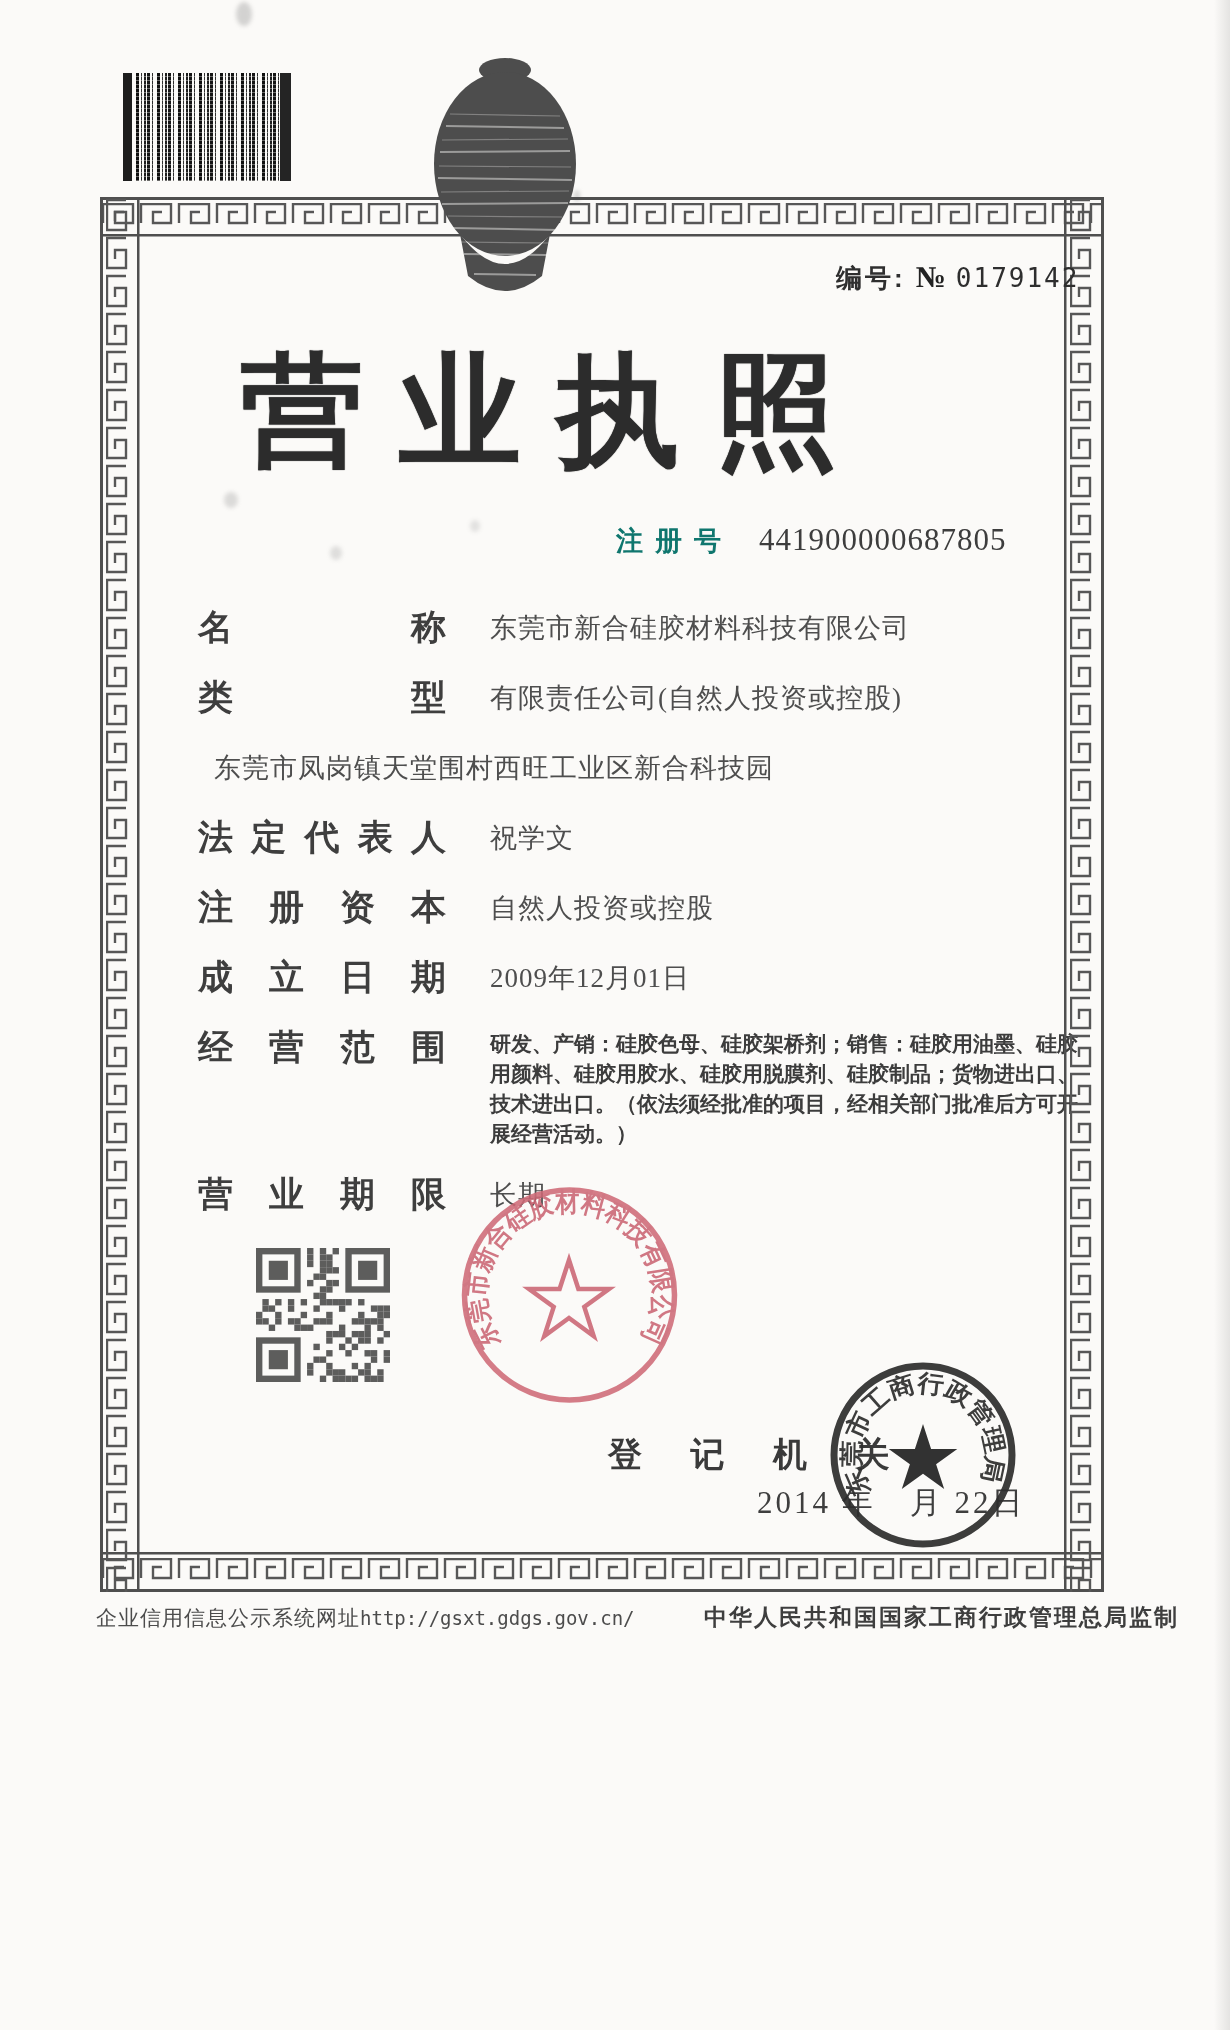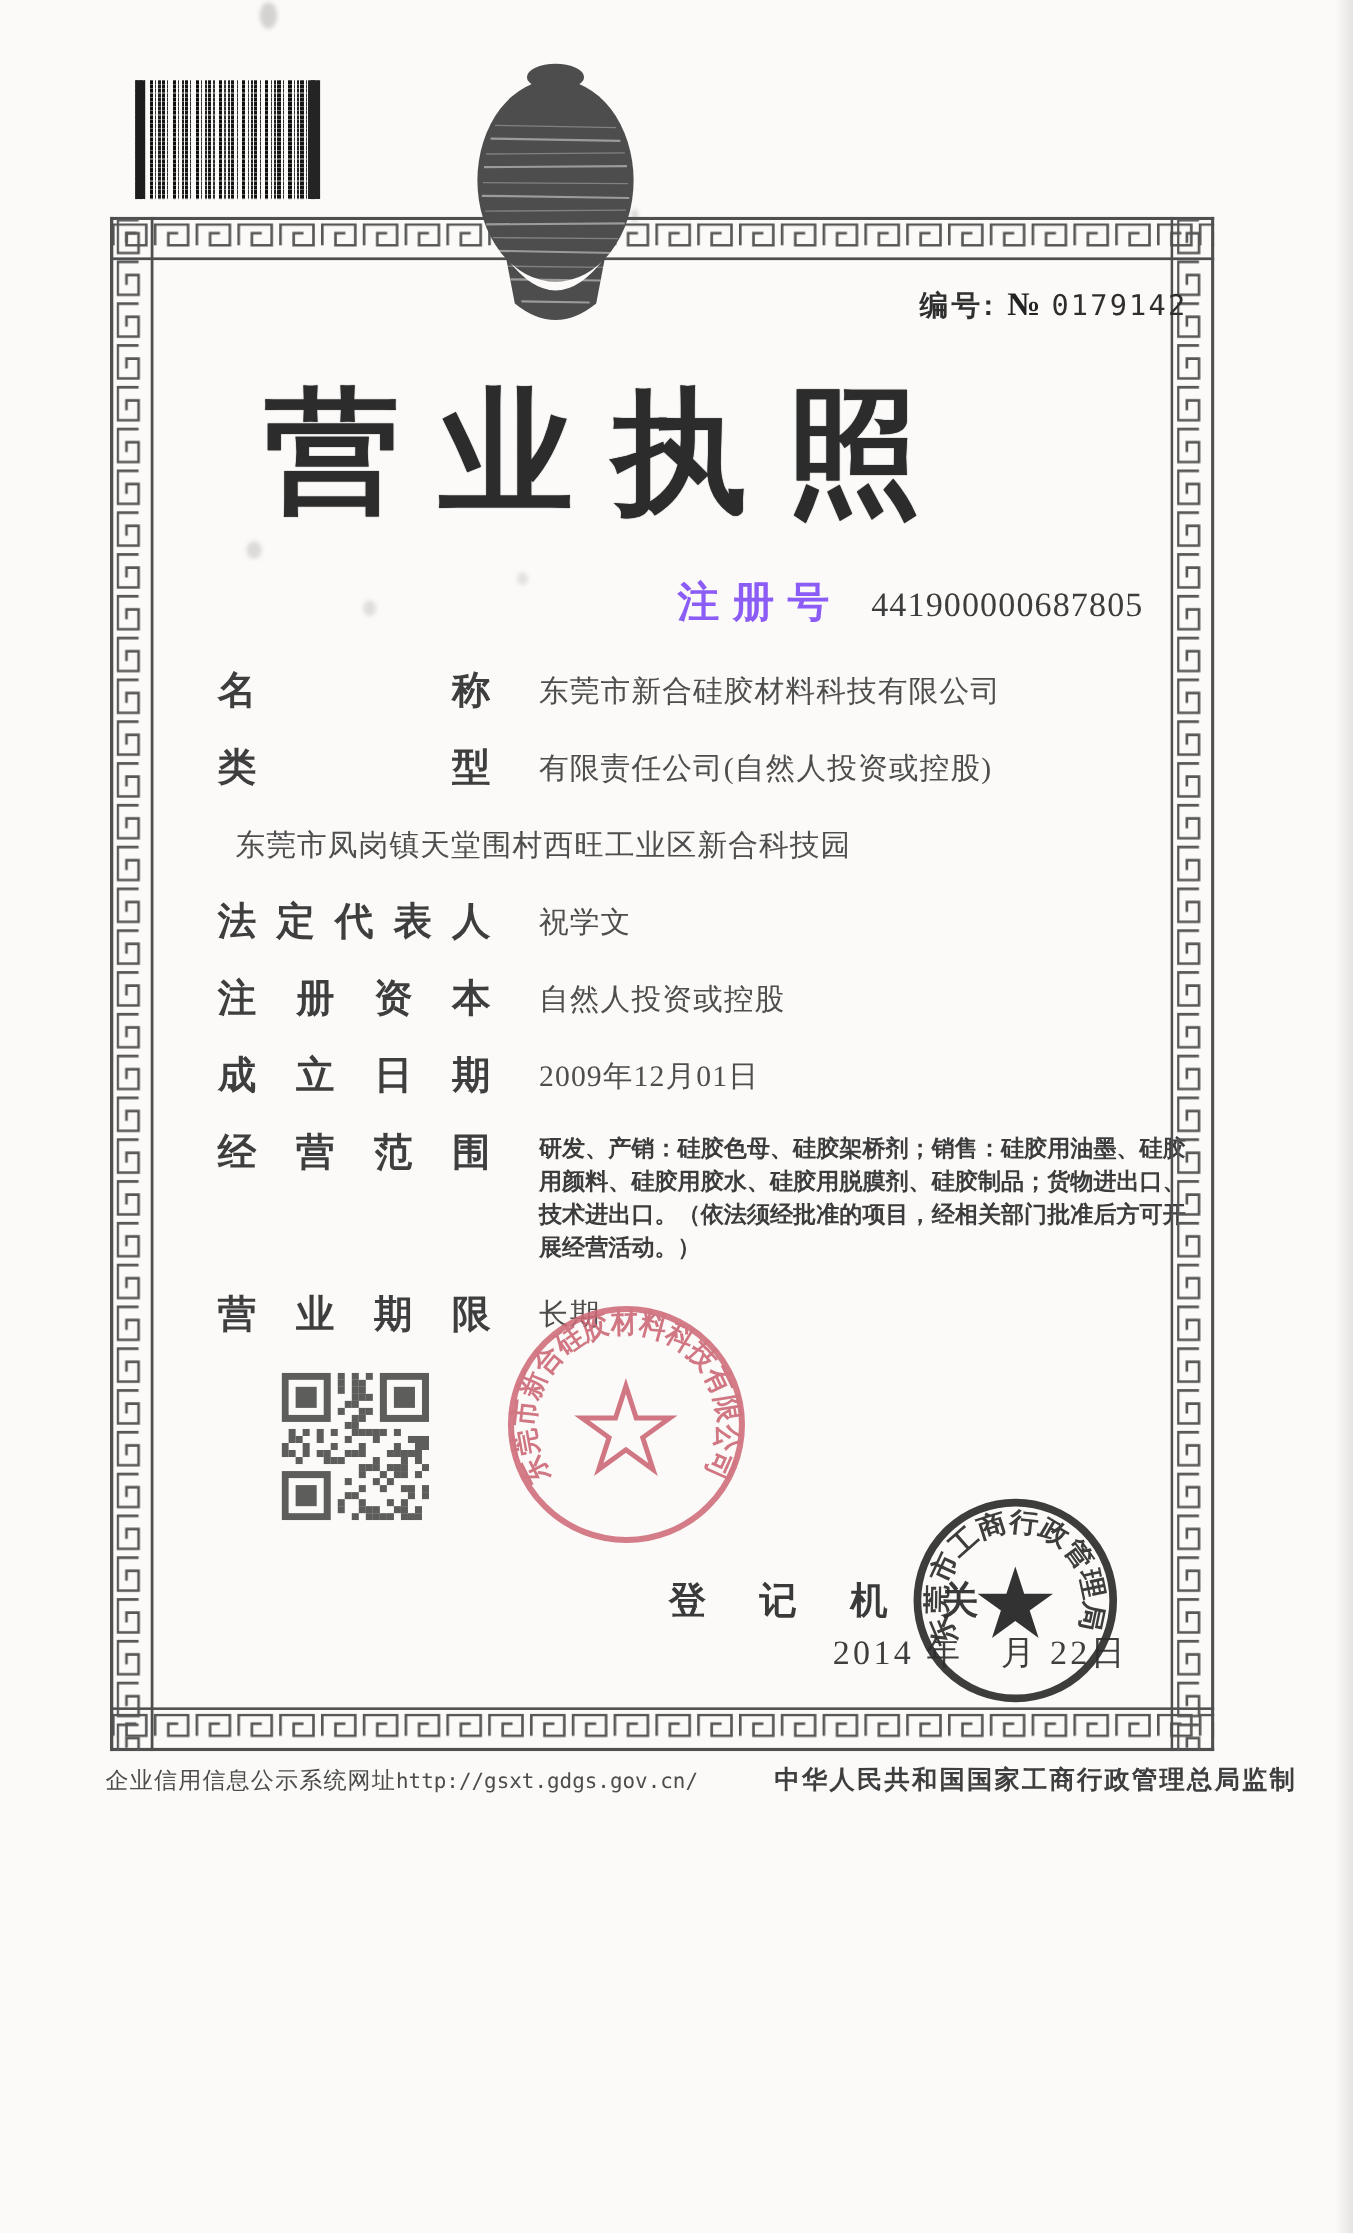--- a/index.html
+++ b/index.html
@@ -46,21 +46,21 @@
   
   .title{
     position:absolute;left:241px;top:326px;z-index:2;
     font-family:"Liberation Sans",sans-serif;font-weight:700;
     font-size:122px;line-height:170px;letter-spacing:36px;color:#2c2c2c;
     white-space:nowrap;text-shadow:0 0 1px #2c2c2c;
   }
 
   
   .regno{position:absolute;left:616px;top:522px;display:flex;align-items:baseline;gap:26px;}
-  .regno .r-label{font-size:38px;font-weight:600;color:#8b5cf6;letter-spacing:12px;}
+  .regno .r-label{font-size:27px;font-weight:600;color:#0f766e;letter-spacing:12px;}
   .regno .r-value{font-size:31px;color:#3d3d3d;letter-spacing:1px;}
 
   
   .fields{position:absolute;left:198px;top:604px;width:880px;}
   .field-row{display:flex;align-items:flex-start;margin-bottom:22px;gap:28px;}
   .f-label{
     width:248px;flex:0 0 248px;font-size:35px;font-weight:700;color:#3e3e3e;
     line-height:48px;text-align:justify;text-align-last:justify;
   }
   .f-value{margin-left:16px;font-size:27px;color:#4e4e4e;line-height:48px;letter-spacing:1px;}

